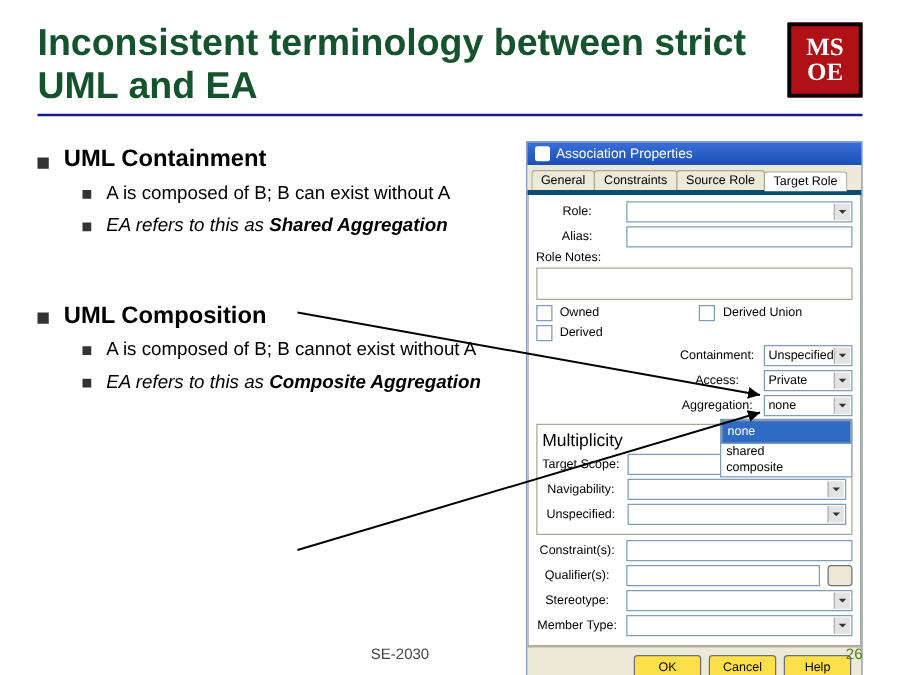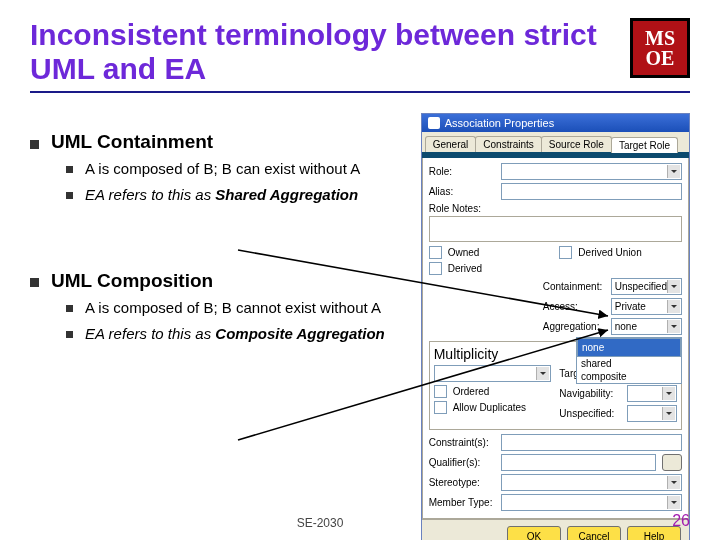--- a/index.html
+++ b/index.html
@@ -1,53 +1,53 @@
 <!DOCTYPE html>
 <html><head>
 <meta charset="utf-8">
 <style>
   html,body{margin:0;padding:0;width:720px;height:540px;font-family:Arial,Helvetica,sans-serif;background:#fff;color:#000;overflow:hidden}
   .slide{position:relative;width:720px;height:540px;box-sizing:border-box;padding:18px 30px 0 30px}
   .titlebar{display:flex;align-items:flex-start;gap:16px}
-  .title{font-size:30px;font-weight:bold;color:#6d28d9;line-height:1.12;flex:1}
+  .title{font-size:30px;font-weight:bold;color:#14532d;line-height:1.12;flex:1}
   .msoe{width:54px;height:54px;background:#b01116;border:3px solid #000;color:#fff;font-weight:bold;font-family:Georgia,'Times New Roman',serif;display:flex;flex-direction:column;justify-content:center;align-items:center;line-height:1;font-size:20px}
   .hr{height:2px;background:#1a1a88;margin-top:6px}
   .body{display:flex;gap:6px;margin-top:20px}
   .left{width:400px}
   .right{width:280px}
-  .h2{font-size:19px;font-weight:bold;display:flex;align-items:center;gap:12px;margin-top:18px}
+  .h2{font-size:19px;font-weight:bold;display:flex;align-items:center;gap:12px;margin-top:4px}
   .sq{width:9px;height:9px;background:#333;margin-top:4px;flex:none}
   .sqsm{width:7px;height:7px;background:#333;margin-top:7px;flex:none}
   ul.uml{list-style:none;padding:0;margin:6px 0 8px 36px}
   ul.uml li{display:flex;gap:12px;font-size:15px;line-height:1.35;margin-bottom:6px;font-style:normal}
   ul.uml li.italic{font-style:italic}
   
   .win{border:1px solid #6a82bf;font-size:10px;color:#000;background:#ece9d8}
   .titlebar2{background:linear-gradient(#3b6fd8,#1b4fb8);color:#fff;padding:3px 6px;font-size:11px;display:flex;align-items:center;gap:5px}
   .titlebar2 .ico{width:12px;height:12px;background:#fff;border-radius:2px}
-  .tabs{display:flex;border-bottom:6px solid #0c4a6e;background:#ece9d8;padding-top:4px;padding-left:3px;gap:0}
+  .tabs{display:flex;border-bottom:4px solid #0c4a6e;background:#ece9d8;padding-top:4px;padding-left:3px;gap:0}
   .tab{padding:2px 7px;border:1px solid #aca899;border-bottom:none;margin-right:-1px;background:#ece9d8;font-size:10px;border-radius:3px 3px 0 0}
   .tab.active{background:#fff;position:relative;top:1px}
   .pane{background:#fff;padding:5px 6px 4px 6px;border:1px solid #aca899;border-top:none}
   .row{display:flex;align-items:center;gap:6px;margin-bottom:3px}
-  .lbl{width:66px;font-size:10px;text-align:left}
+  .lbl{width:66px;font-size:10px;text-align:center}
   .inp{flex:1;height:15px;border:1px solid #7f9db9;background:#fff}
   .sel{flex:1;height:15px;border:1px solid #7f9db9;background:#fff;display:flex;justify-content:space-between;align-items:center;padding:0 1px 0 3px;font-size:10px}
   .sel .car{width:12px;height:13px;background:#e3e3e3;border-left:1px solid #b0b0b0;display:flex;align-items:center;justify-content:center}
   .sel .car::after{content:"";border:3px solid transparent;border-top-color:#333;margin-top:3px}
   .chk{width:11px;height:11px;border:1px solid #7f9db9;background:#fff;flex:none}
   .half{display:flex;gap:8px}
   .half>div{flex:1}
   .list{border:1px solid #7f9db9;background:#fff;font-size:10px}
   .list .opt{padding:1px 4px}
   .list .opt.sel{background:#316ac5;color:#fff}
   .btnrow{display:flex;justify-content:flex-end;gap:6px;padding:6px 8px;background:#ece9d8;border-top:1px solid #aca899}
   .wbtn{min-width:52px;height:19px;border:1px solid #707070;background:#fde047;font-size:10px;display:flex;align-items:center;justify-content:center;border-radius:3px}
   .footer{position:absolute;bottom:10px;left:0;width:640px;display:flex;justify-content:center;font-size:12px;color:#444}
-  .pageno{position:absolute;bottom:10px;right:30px;font-size:16px;color:#a21caf}
+  .pageno{position:absolute;bottom:10px;right:30px;font-size:12px;color:#4d7c0f}
   .arrow{position:absolute;pointer-events:none}
   .arrow svg{overflow:visible}
   .rolenotes{border:1px solid #aca899;background:#fff;height:20px;padding:2px 4px;font-size:9px;margin-bottom:4px}
 </style>
 </head>
 <body>
 
 <div class="slide">
   <div class="titlebar">
     <div class="title">Inconsistent terminology between strict UML and EA</div>
@@ -172,34 +172,20 @@
             <div class="list" style="position:absolute;right:0;top:-1px;width:104px">
               <div class="opt sel">none</div>
               <div class="opt">shared</div>
               <div class="opt">composite</div>
             </div>
           </div>
 
           <div style="border:1px solid #aca899;padding:4px;margin-top:3px">
             <div style="font-size:14px;margin-bottom:3px">Multiplicity</div>
             <div class="half">
-              <div>
-                <div class="sel" style="height:15px">
-                    <span></span>
-                    <span class="car"></span>
-                  </div>
-                <div class="row" style="margin-top:3px">
-                    <span class="chk"></span>
-                    <span>Ordered</span>
-                  </div>
-                <div class="row">
-                    <span class="chk"></span>
-                    <span>Allow Duplicates</span>
-                  </div>
-              </div>
               <div>
                 <div class="row">
                     <div class="lbl" style="width:62px">Target Scope:</div>
                     <div class="sel">
                       <span></span>
                       <span class="car"></span>
                     </div>
                   </div>
                 <div class="row">
                     <div class="lbl" style="width:62px">Navigability:</div>

